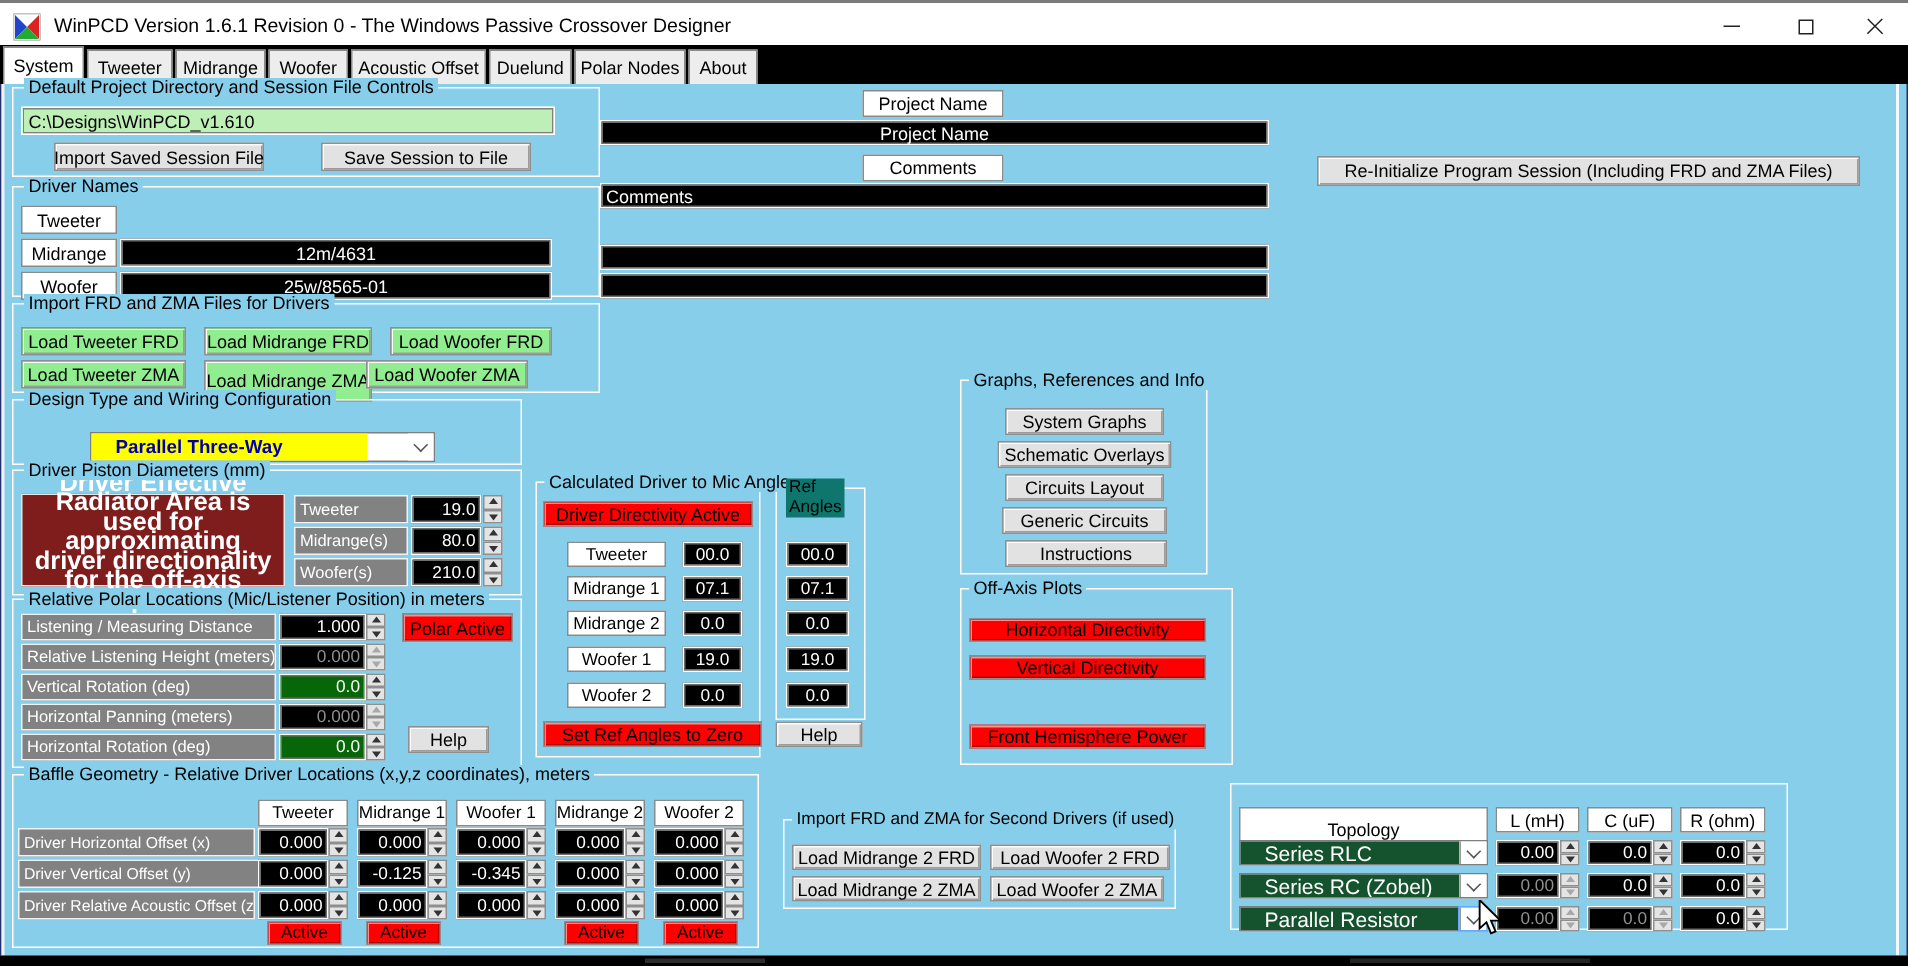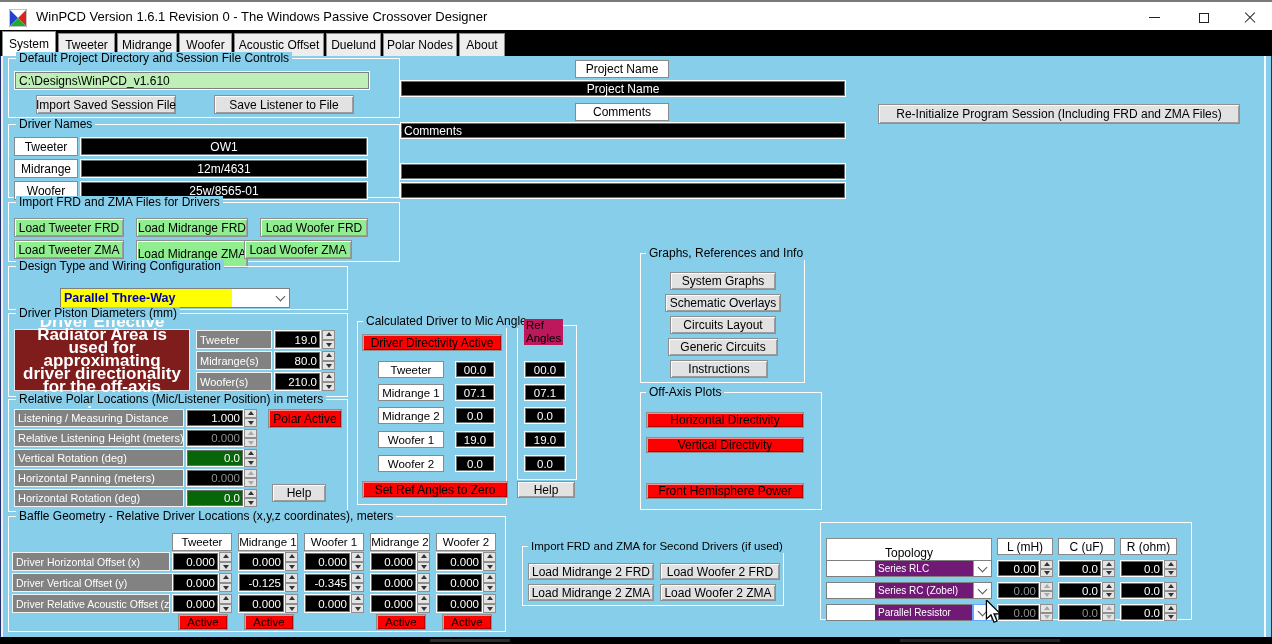--- a/index.html
+++ b/index.html
@@ -43,24 +43,24 @@
         text-align:center;font-size:17px;line-height:13px;padding:2px 6px;box-sizing:border-box;font-weight:bold;}
   
   .spin{position:absolute;width:13px;display:flex;flex-direction:column;box-sizing:border-box;}
   .spin i{flex:1;background:#e4e4e4;border:1px solid #8f8f8f;display:flex;align-items:center;justify-content:center;box-sizing:border-box;}
   .spin i.up::after{content:"";border:3px solid transparent;border-bottom:4px solid #333;margin-top:-4px;}
   .spin i.dn::after{content:"";border:3px solid transparent;border-top:4px solid #333;margin-bottom:-4px;}
   .spin.dis i.up::after{border-bottom-color:#a8a8a8;}
   .spin.dis i.dn::after{border-top-color:#a8a8a8;}
   
   .combo{position:absolute;background:#fff;border:1px solid #7f7f7f;display:flex;box-sizing:border-box;}
-  .combo .sel{flex:0 0 auto;display:flex;align-items:center;padding-left:3px;overflow:hidden;white-space:nowrap;}
+  .combo .sel{flex:0 0 auto;display:flex;align-items:center;padding-left:16px;overflow:hidden;white-space:nowrap;}
   .combo .arrow{margin-left:auto;width:17px;display:flex;align-items:center;justify-content:center;background:#fff;}
   .chev{width:6px;height:6px;border-right:1.6px solid #555;border-bottom:1.6px solid #555;transform:rotate(45deg);margin-top:-3px;}
-  .combo.red-combo .sel{background:#701a75;color:#fff;font-size:10px;flex:1 1 auto;margin-left:48px;}
+  .combo.red-combo .sel{background:#14532d;color:#fff;font-size:14px;flex:1 1 auto;}
   .combo.red-combo .arrow{border-left:1px solid #9a9a9a;}
   .edge{position:absolute;}
 </style>
 </head>
 <body>
 
 <div id="screen">
 
   <div class="titlebar">
     <svg class="abs" style="left:9px;top:7px" width="18" height="18" viewBox="0 0 18 18">
@@ -88,26 +88,25 @@
   <div class="tab" style="left:179px;width:53px">Woofer</div>
   <div class="tab" style="left:234px;width:90px">Acoustic Offset</div>
   <div class="tab" style="left:326px;width:55px">Duelund</div>
   <div class="tab" style="left:383px;width:74px">Polar Nodes</div>
   <div class="tab" style="left:459px;width:46px">About</div>
 
   <div class="grp" style="left:8px;top:58px;width:392px;height:60px"></div>
   <div class="cap" style="left:16px;top:52px">Default Project Directory and Session File Controls</div>
   <div class="abs" style="left:14px;top:71px;width:356px;height:19px;background:#BDEFB6;border:1px solid #fff;box-shadow:inset 0 0 0 1px #7f7f7f;box-sizing:border-box;display:flex;align-items:center;padding-left:4px;font-size:12px">C:\Designs\WinPCD_v1.610</div>
   <div class="btn" style="left:36px;top:95px;width:140px;height:19px">Import Saved Session File</div>
-  <div class="btn" style="left:214px;top:95px;width:140px;height:19px">Save Listener to File</div>
+  <div class="btn" style="left:214px;top:95px;width:140px;height:19px">Save Session to File</div>
 
   <div class="grp" style="left:8px;top:124px;width:392px;height:74px"></div>
   <div class="cap" style="left:16px;top:118px">Driver Names</div>
   <div class="lblw" style="left:14px;top:137px;width:64px;height:19px">Tweeter</div>
-  <div class="blk center" style="left:80px;top:137px;width:288px;height:19px">OW1</div>
   <div class="lblw" style="left:14px;top:159px;width:64px;height:19px">Midrange</div>
   <div class="blk center" style="left:80px;top:159px;width:288px;height:19px">12m/4631</div>
   <div class="lblw" style="left:14px;top:181px;width:64px;height:19px">Woofer</div>
   <div class="blk center" style="left:80px;top:181px;width:288px;height:19px">25w/8565-01</div>
 
   <div class="grp" style="left:8px;top:202px;width:392px;height:60px"></div>
   <div class="cap" style="left:16px;top:196px">Import FRD and ZMA Files for Drivers</div>
   <div class="btn green" style="left:14px;top:218px;width:110px;height:19px">Load Tweeter FRD</div>
   <div class="btn green" style="left:136px;top:218px;width:112px;height:19px">Load Midrange FRD</div>
   <div class="btn green" style="left:260px;top:218px;width:108px;height:19px">Load Woofer FRD</div>
@@ -293,38 +292,38 @@
   <div class="blk center" style="left:455px;top:384px;width:40px;height:17px;font-size:11.5px">07.1</div>
   <div class="lblw" style="left:378px;top:407px;width:66px;height:17px;font-size:11.5px">Midrange 2</div>
   <div class="blk center" style="left:455px;top:407px;width:40px;height:17px;font-size:11.5px">0.0</div>
   <div class="lblw" style="left:378px;top:431px;width:66px;height:17px;font-size:11.5px">Woofer 1</div>
   <div class="blk center" style="left:455px;top:431px;width:40px;height:17px;font-size:11.5px">19.0</div>
   <div class="lblw" style="left:378px;top:455px;width:66px;height:17px;font-size:11.5px">Woofer 2</div>
   <div class="blk center" style="left:455px;top:455px;width:40px;height:17px;font-size:11.5px">0.0</div>
   <div class="btn red" style="left:362px;top:481px;width:146px;height:17px">Set Ref Angles to Zero</div>
 
   <div class="grp" style="left:517px;top:325px;width:60px;height:155px"></div>
-  <div class="abs" style="left:524px;top:319px;background:#be185d;padding:0 2px;font-size:11.5px;line-height:13px;z-index:2">
+  <div class="abs" style="left:524px;top:319px;background:#0f766e;padding:0 2px;font-size:11.5px;line-height:13px;z-index:2">
     <div>Ref</div>
     <div>Angles</div>
   </div>
   <div class="blk center" style="left:524px;top:361px;width:42px;height:17px;font-size:11.5px">00.0</div>
   <div class="blk center" style="left:524px;top:384px;width:42px;height:17px;font-size:11.5px">07.1</div>
   <div class="blk center" style="left:524px;top:407px;width:42px;height:17px;font-size:11.5px">0.0</div>
   <div class="blk center" style="left:524px;top:431px;width:42px;height:17px;font-size:11.5px">19.0</div>
   <div class="blk center" style="left:524px;top:455px;width:42px;height:17px;font-size:11.5px">0.0</div>
   <div class="btn" style="left:517px;top:481px;width:58px;height:17px">Help</div>
 
   <div class="grp" style="left:640px;top:253px;width:165px;height:130px"></div>
   <div class="cap" style="left:646px;top:247px">Graphs, References and Info</div>
   <div class="btn" style="left:670px;top:272px;width:106px;height:18px">System Graphs</div>
   <div class="btn" style="left:665px;top:294px;width:116px;height:18px">Schematic Overlays</div>
   <div class="btn" style="left:670px;top:316px;width:106px;height:18px">Circuits Layout</div>
   <div class="btn" style="left:668px;top:338px;width:110px;height:18px">Generic Circuits</div>
-  <div class="btn" style="left:670px;top:360px;width:98px;height:18px">Instructions</div>
+  <div class="btn" style="left:670px;top:360px;width:108px;height:18px">Instructions</div>
 
   <div class="grp" style="left:640px;top:392px;width:182px;height:118px"></div>
   <div class="cap" style="left:646px;top:386px">Off-Axis Plots</div>
   <div class="btn red" style="left:646px;top:412px;width:158px;height:16px">Horizontal Directivity</div>
   <div class="btn red" style="left:646px;top:437px;width:158px;height:16px">Vertical Directivity</div>
   <div class="btn red" style="left:646px;top:483px;width:158px;height:16px">Front Hemisphere Power</div>
 
   <div class="grp" style="left:522px;top:546px;width:262px;height:60px"></div>
   <div class="cap" style="left:528px;top:540px;font-size:11.5px">Import FRD and ZMA for Second Drivers (if used)</div>
   <div class="btn" style="left:528px;top:563px;width:126px;height:17px">Load Midrange 2 FRD</div>

